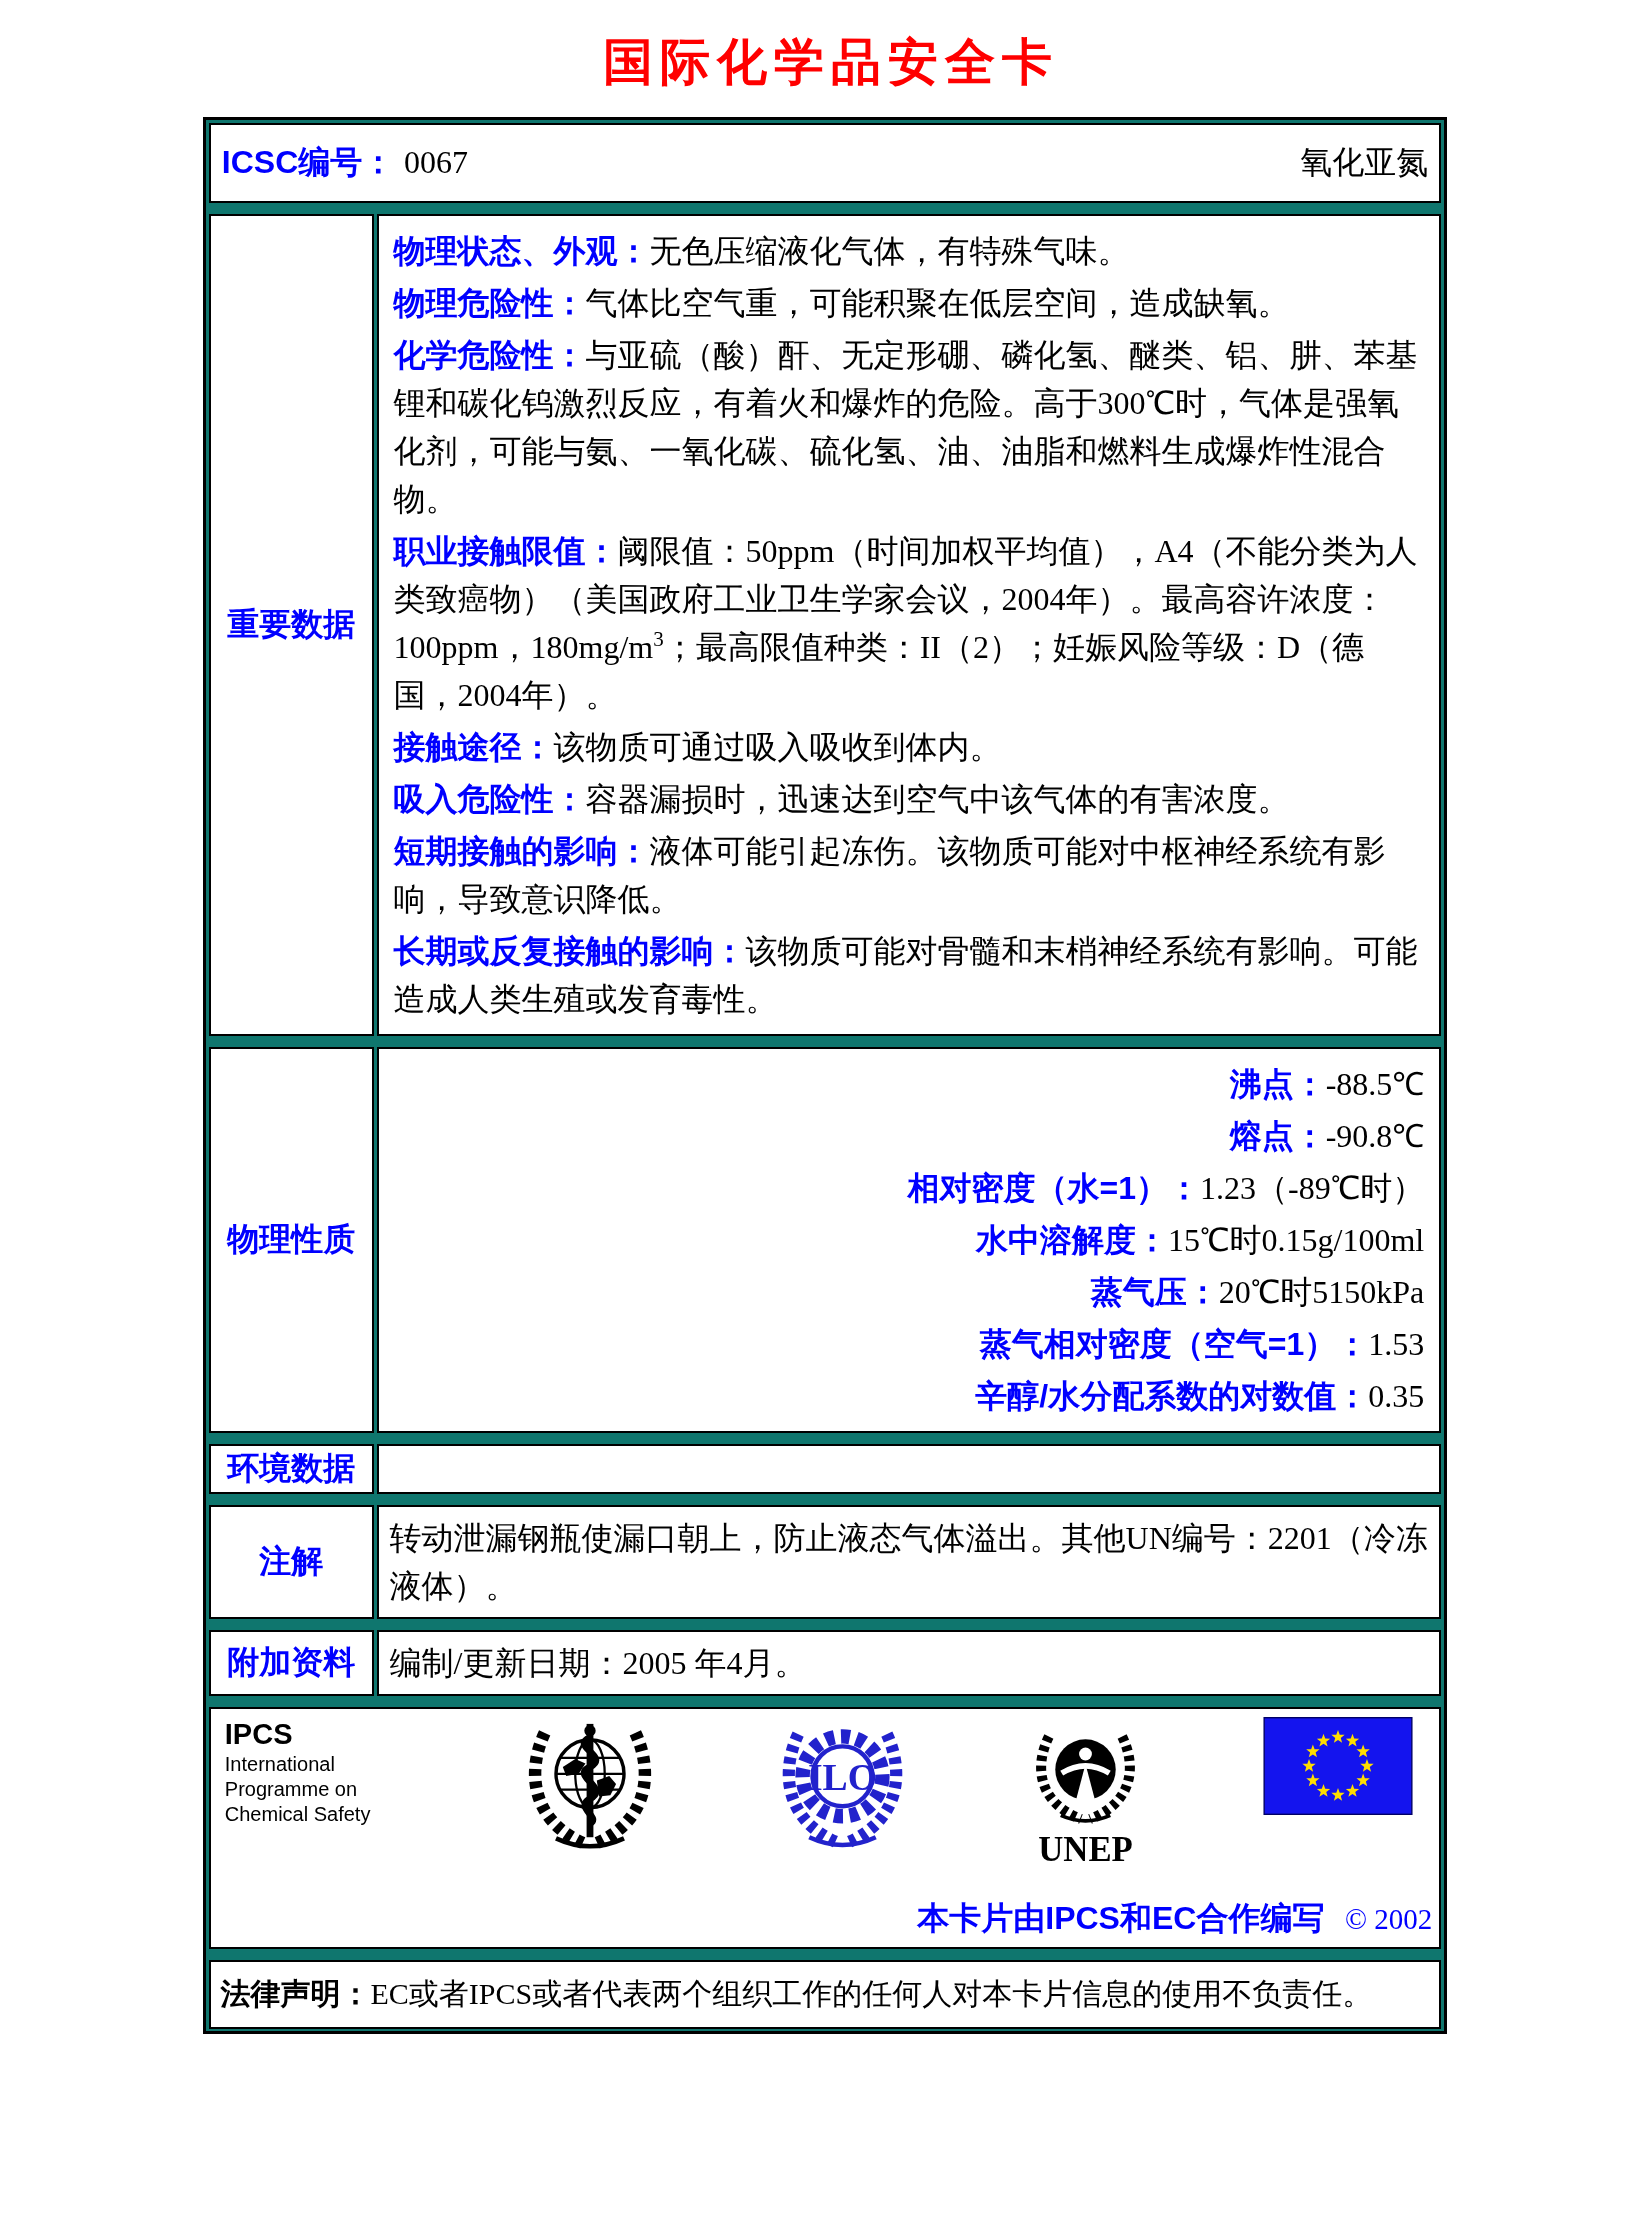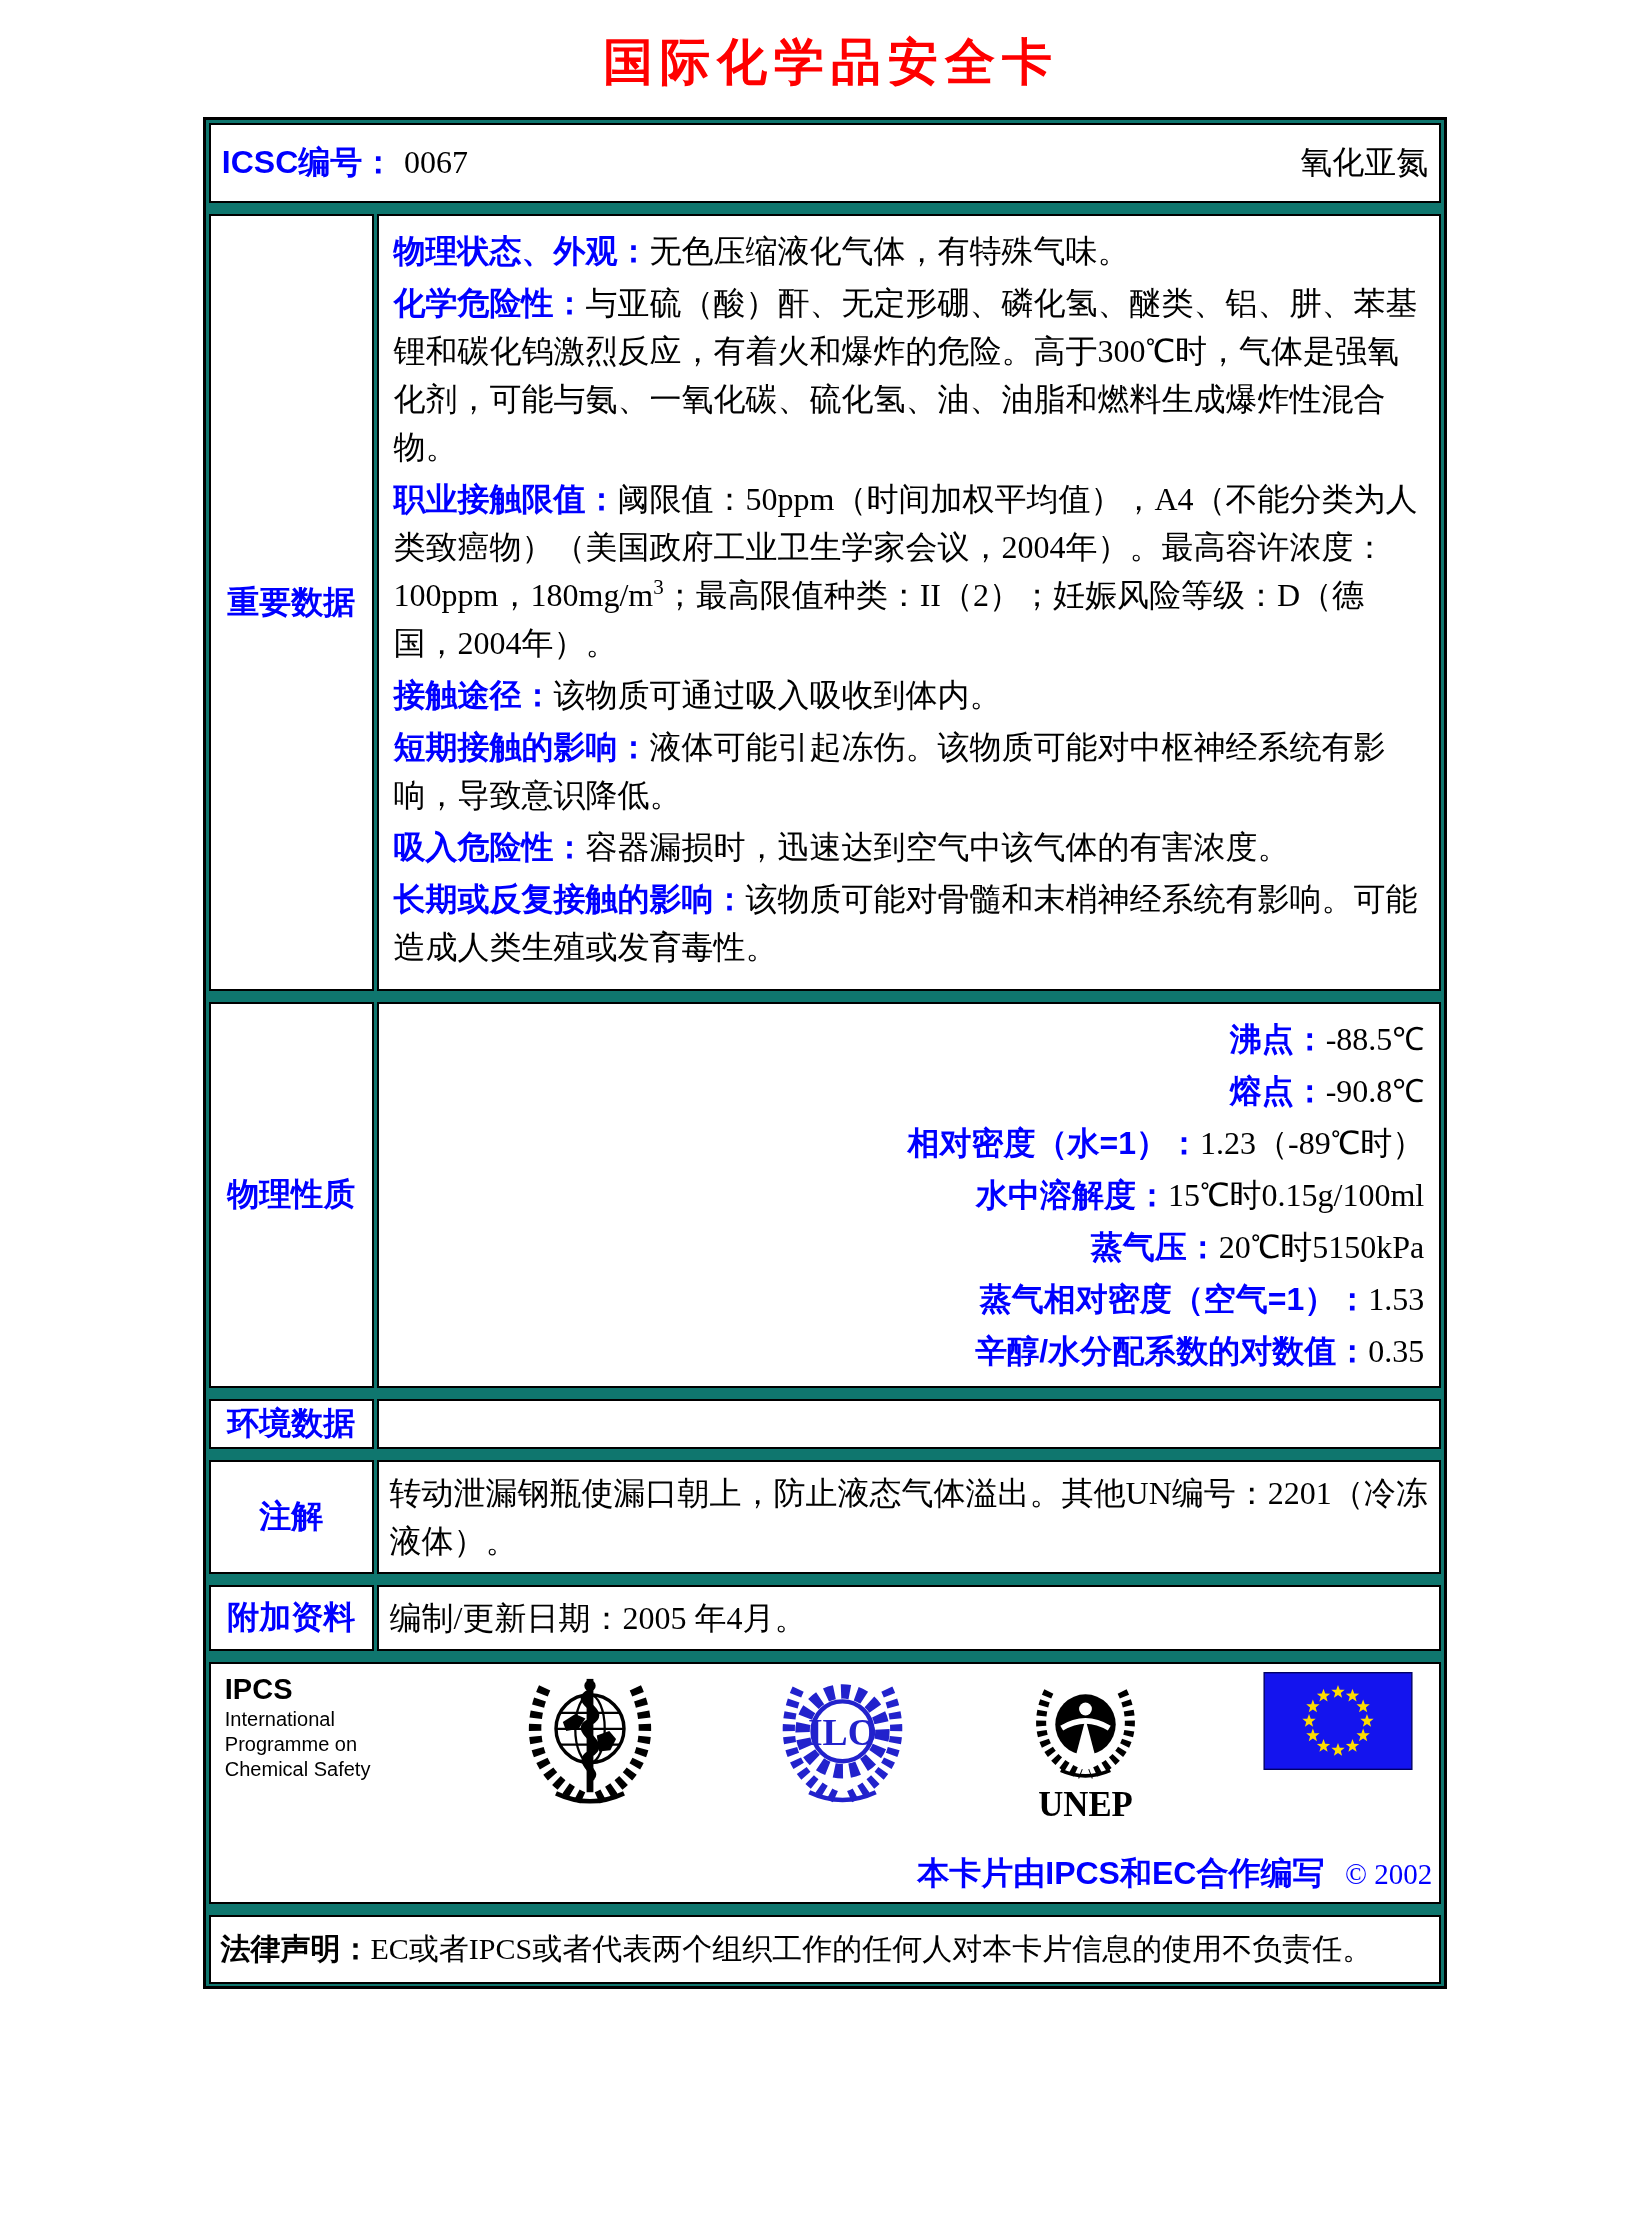--- a/index.html
+++ b/index.html
@@ -75,25 +75,26 @@
         <span>0067</span>
       </span>
       <span>氧化亚氮</span>
     </div>
   </div>
 
   <div class="row row-important">
     <div class="cell label-cell">重要数据</div>
     <div class="cell content-cell">
       <p><span class="k">物理状态、外观：</span><span>无色压缩液化气体，有特殊气味。</span></p>
+      <p><span class="k">物理危险性：</span><span>气体比空气重，可能积聚在低层空间，造成缺氧。</span></p>
       <p><span class="k">化学危险性：</span><span>与亚硫（酸）酐、无定形硼、磷化氢、醚类、铝、肼、苯基锂和碳化钨激烈反应，有着火和爆炸的危险。高于300℃时，气体是强氧化剂，可能与氨、一氧化碳、硫化氢、油、油脂和燃料生成爆炸性混合物。</span></p>
       <p><span class="k">职业接触限值：</span><span>阈限值：50ppm（时间加权平均值），A4（不能分类为人类致癌物）（美国政府工业卫生学家会议，2004年）。最高容许浓度：100ppm，180mg/m</span><span class="sup">3</span><span>；最高限值种类：II（2）；妊娠风险等级：D（德国，2004年）。</span></p>
       <p><span class="k">接触途径：</span><span>该物质可通过吸入吸收到体内。</span></p>
+      <p><span class="k">吸入危险性：</span><span>容器漏损时，迅速达到空气中该气体的有害浓度。</span></p>
       <p><span class="k">短期接触的影响：</span><span>液体可能引起冻伤。该物质可能对中枢神经系统有影响，导致意识降低。</span></p>
-      <p><span class="k">吸入危险性：</span><span>容器漏损时，迅速达到空气中该气体的有害浓度。</span></p>
       <p><span class="k">长期或反复接触的影响：</span><span>该物质可能对骨髓和末梢神经系统有影响。可能造成人类生殖或发育毒性。</span></p>
     </div>
   </div>
 
   <div class="row row-physical">
     <div class="cell label-cell">物理性质</div>
     <div class="cell content-cell">
       <p><span class="k">沸点：</span><span>-88.5℃</span></p>
       <p><span class="k">熔点：</span><span>-90.8℃</span></p>
       <p><span class="k">相对密度（水=1）：</span><span>1.23（-89℃时）</span></p>

